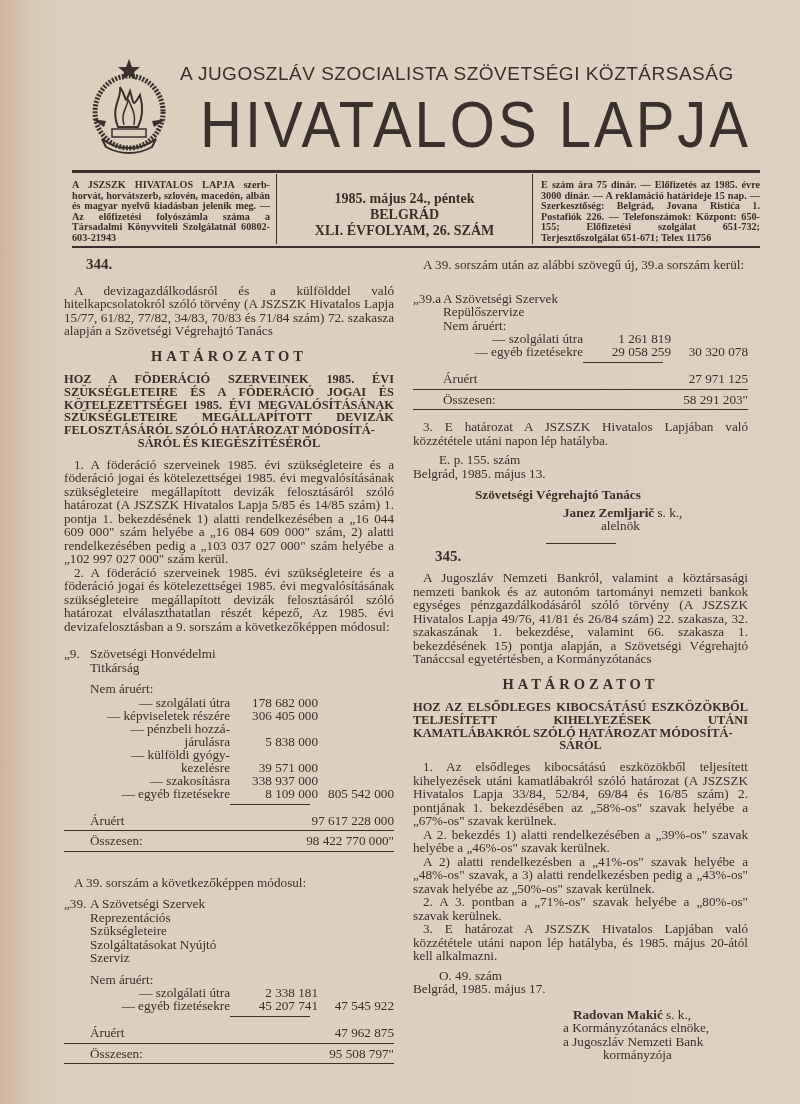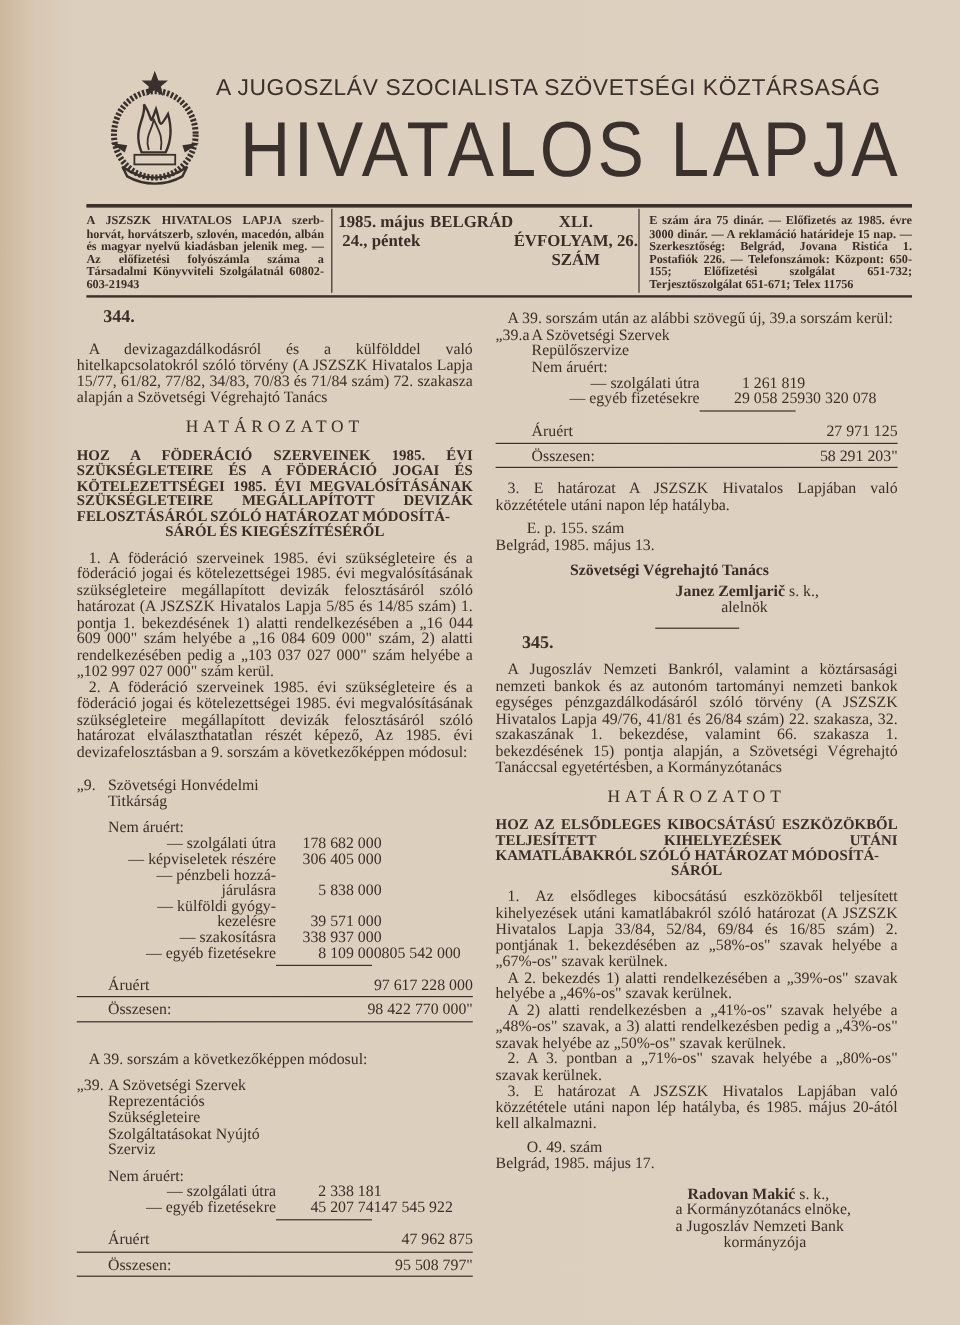--- a/index.html
+++ b/index.html
@@ -29,47 +29,47 @@
   }
   .rule-top { position: absolute; left: 72px; top: 170px; width: 688px; height: 3px; background: #3b302b; }
   
   .info-band { position: absolute; left: 72px; top: 174px; width: 688px; height: 70px; display: flex; }
   .info-left {
     width: 198px; padding: 6px 6px 0 0; font-size: 10.2px; line-height: 10.5px; font-weight: bold;
     text-align: justify; border-right: 1px solid #3b302b;
   }
   .info-center {
     width: 255px; text-align: center; font-size: 14px; font-weight: bold; border-right: 1px solid #3b302b;
-    display: flex; flex-direction: row; justify-content: space-around; padding: 4px 0;
+    display: flex; flex-direction: column; justify-content: space-around; padding: 17px 0;
   }
   .info-right {
     flex: 1; padding: 6px 0 0 8px; font-size: 10.2px; line-height: 10.5px; font-weight: bold; text-align: justify;
   }
   .rule-band { position: absolute; left: 72px; top: 246px; width: 688px; height: 2px; background: #3b302b; }
   
   .col { position: absolute; top: 258px; width: 330px; font-size: 13.2px; line-height: 13.5px; }
   .col-left { left: 64px; }
   .col-right { left: 413px; width: 335px; }
   .num { font-weight: bold; font-size: 15px; margin: 0 0 12px 22px; }
   p { margin: 0; text-align: justify; text-indent: 10px; }
   .heading {
-    text-align: center; font-weight: normal; letter-spacing: 4px; font-size: 14.5px; margin: 12px 0 10px;
+    text-align: center; font-weight: bold; letter-spacing: 4px; font-size: 14.5px; margin: 12px 0 10px;
   }
   .subheading {
     text-align: justify; font-weight: bold; font-size: 12.4px; line-height: 12.8px; text-transform: uppercase;
   }
   .subheading .last { text-align: center; display: block; }
   .list-block { margin-top: 14px; }
   .item-title { display: flex; }
   .item-title .qn { width: 26px; }
   .ledger { margin-left: 26px; margin-top: 8px; }
   .lrow { display: flex; line-height: 13px; }
   .lrow .lbl { width: 140px; text-align: right; }
   .lrow .v1 { width: 88px; text-align: right; }
-  .lrow .v2 { flex: 1; text-align: left; }
+  .lrow .v2 { flex: 1; text-align: right; }
   .sub-rule { width: 80px; height: 1px; background: #3b302b; margin: 4px 0 6px 166px; }
   .tot-row { display: flex; justify-content: space-between; padding: 3px 0 3px 26px; }
   .tot-rule { height: 1px; background: #3b302b; margin: 0; }
   .center-rule { width: 70px; height: 1px; background: #3b302b; margin: 10px auto 6px; }
 </style>
 </head>
 <body>
 
 <div class="page">
 
@@ -203,21 +203,21 @@
           <span>Összesen:</span>
           <span>95 508 797"</span>
         </div>
       <div class="tot-rule"></div>
     </div>
   </div>
 
   <div class="col col-right">
     <p>A 39. sorszám után az alábbi szövegű új, 39.a sorszám kerül:</p>
 
-    <div class="list-block" style="margin-top:0">
+    <div class="list-block" style="margin-top:20px">
       <div class="item-title">
         <span class="qn" style="width:30px">„39.a</span>
         <span style="width:160px">A Szövetségi Szervek Repülőszervize</span>
       </div>
       <div class="ledger" style="margin-top:0;margin-left:30px">
         <div>Nem áruért:</div>
         <div class="lrow">
             <span class="lbl">— szolgálati útra</span>
             <span class="v1">1 261 819</span>
             <span class="v2"></span>

